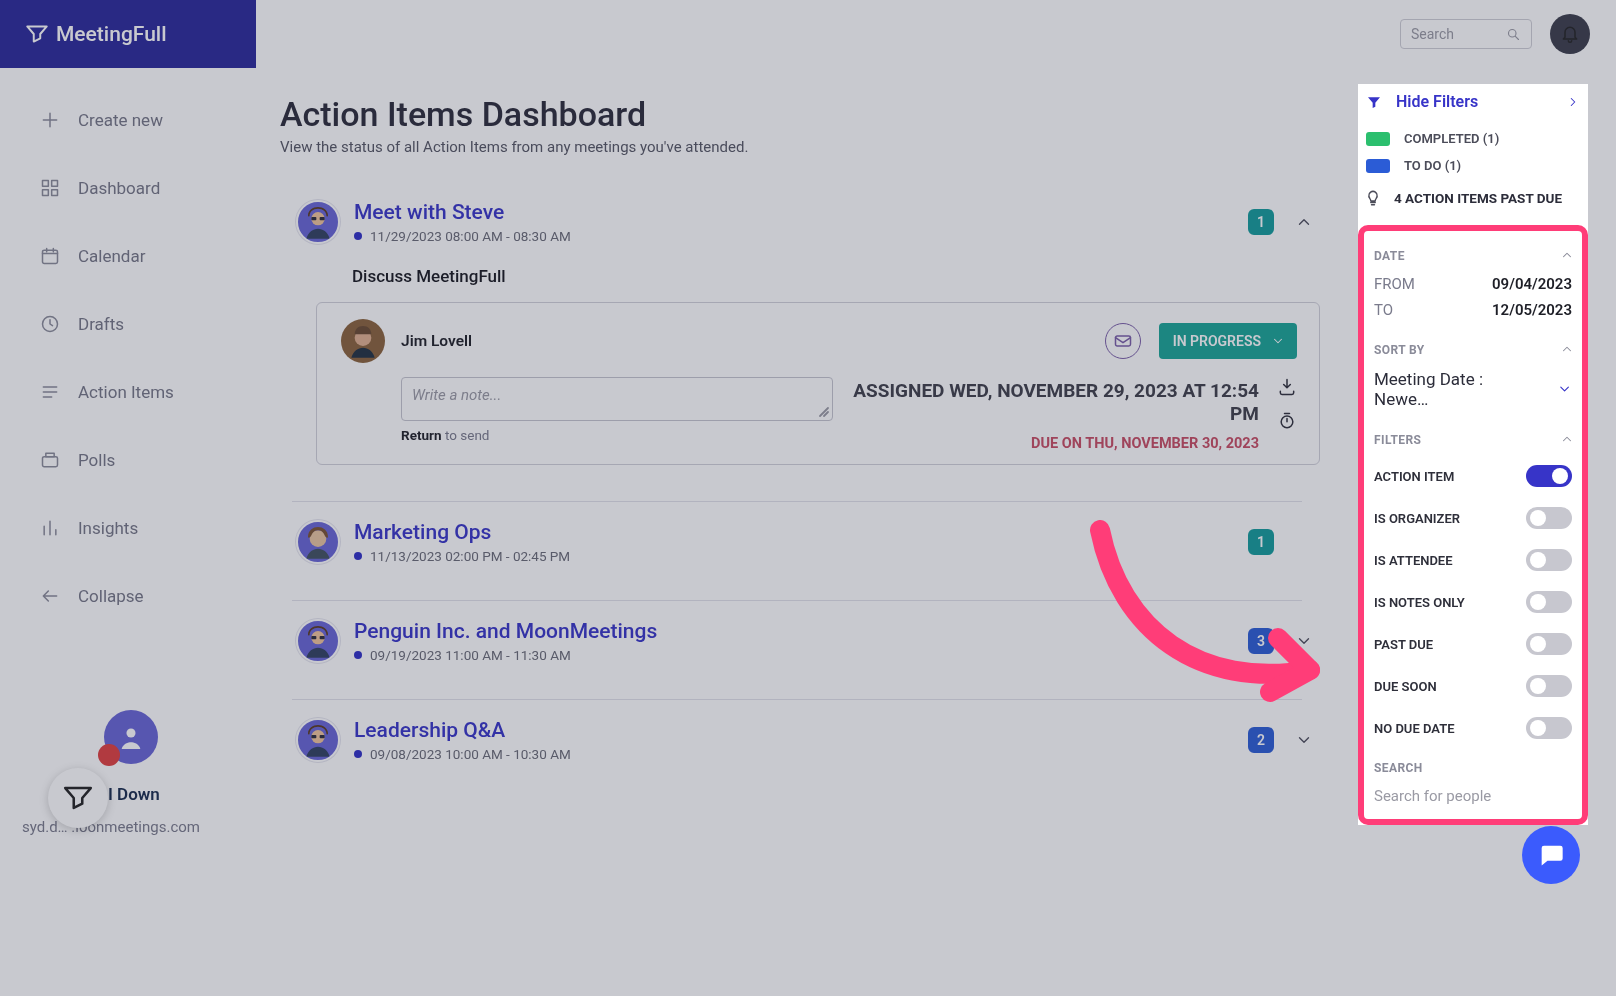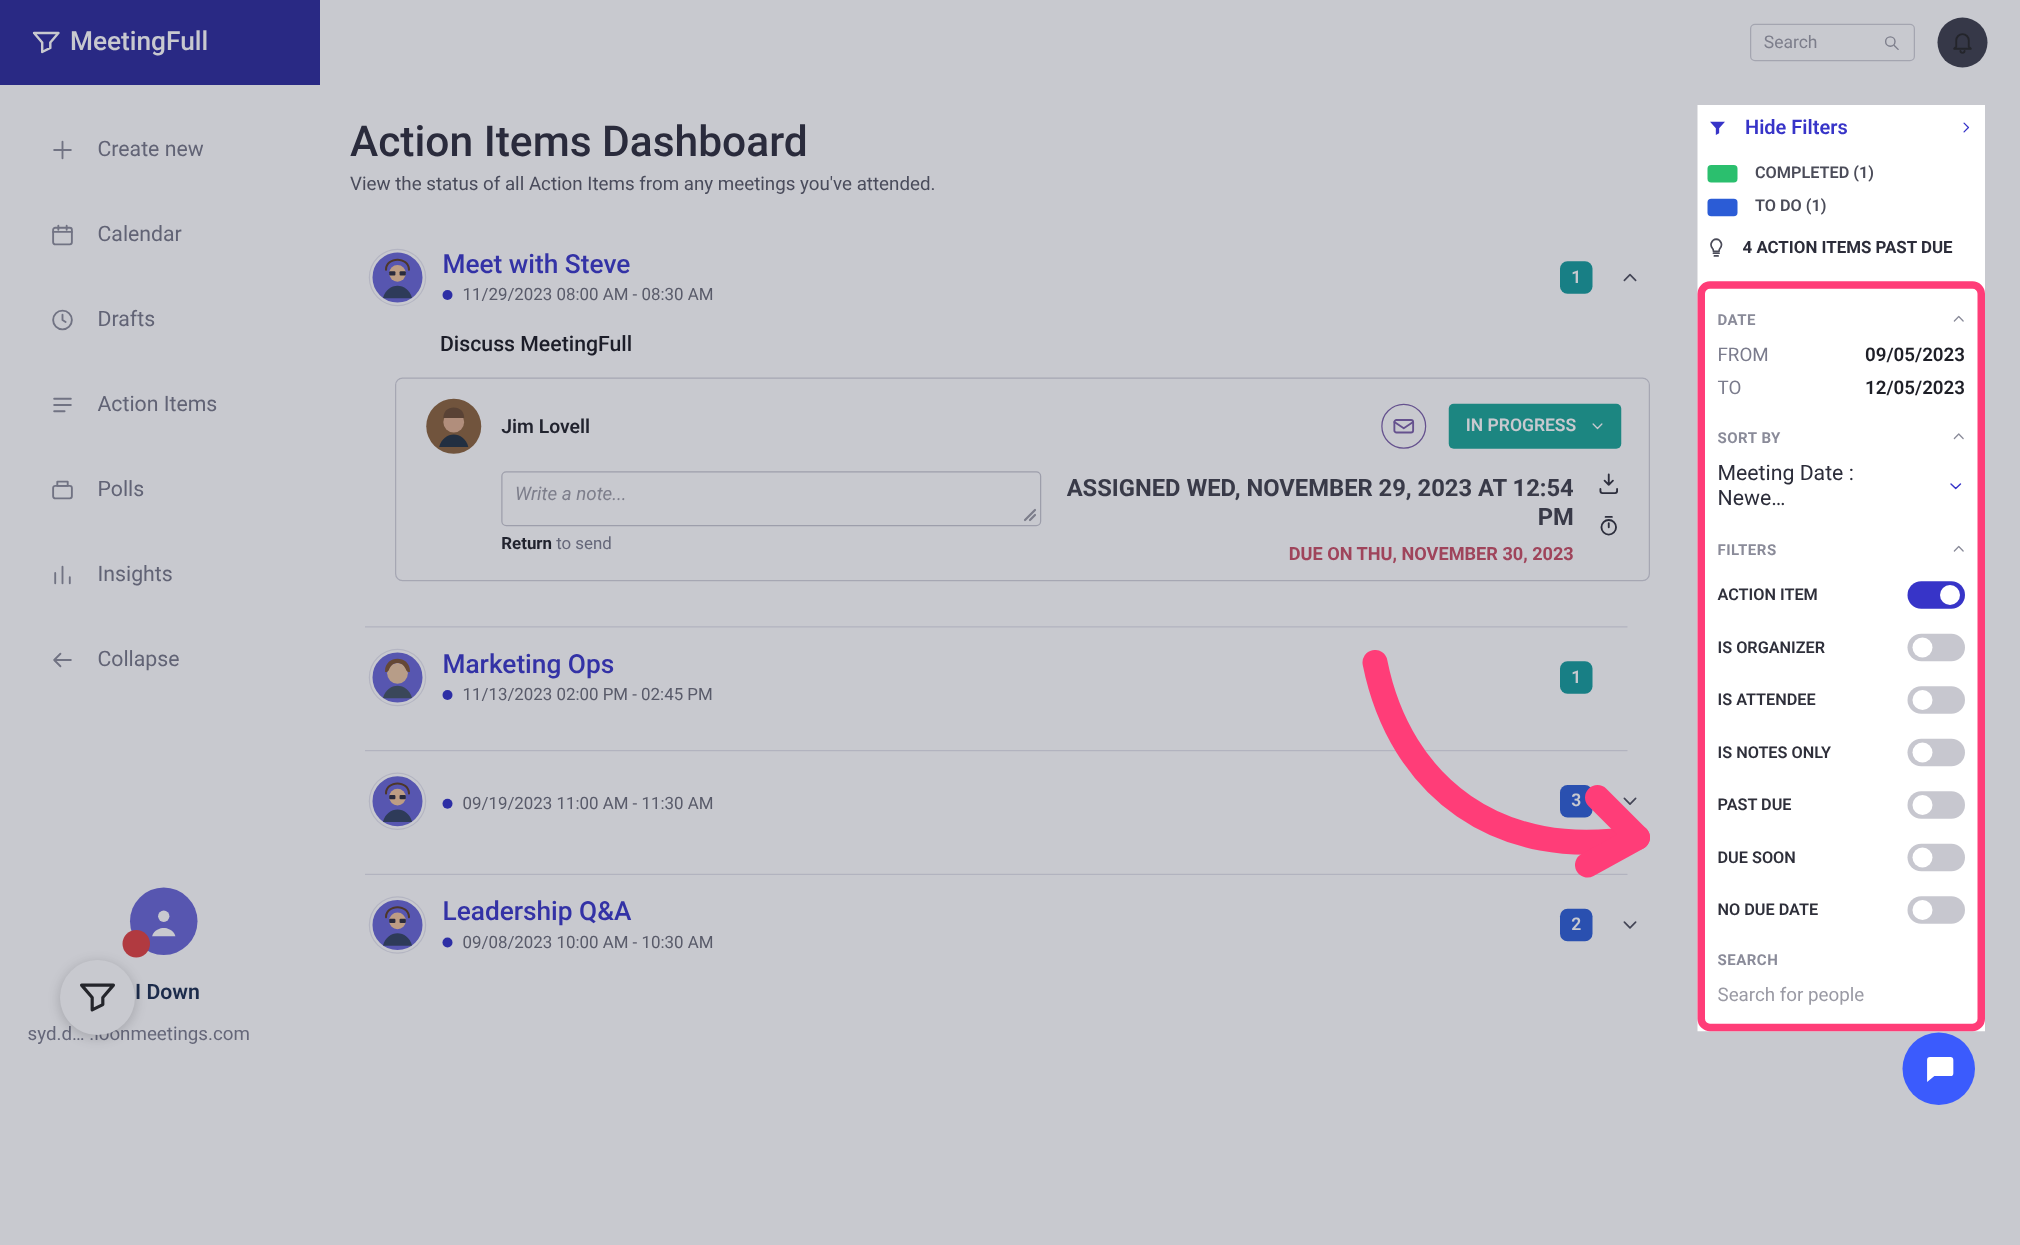--- a/index.html
+++ b/index.html
@@ -131,20 +131,29 @@
     </div>
     <div class="nav">
       <div class="nav-item">
         <svg width="20" height="20" viewBox="0 0 24 24">
             <path class="ico" d="M12 4v16M4 12h16"></path>
           </svg>
         <span>Create new</span>
       </div>
       <div class="nav-item">
         <svg width="20" height="20" viewBox="0 0 24 24">
+            <rect class="ico" x="3" y="3" width="7" height="7"></rect>
+            <rect class="ico" x="14" y="3" width="7" height="7"></rect>
+            <rect class="ico" x="3" y="14" width="7" height="7"></rect>
+            <rect class="ico" x="14" y="14" width="7" height="7"></rect>
+          </svg>
+        <span>Dashboard</span>
+      </div>
+      <div class="nav-item">
+        <svg width="20" height="20" viewBox="0 0 24 24">
             <rect class="ico" x="3" y="5" width="18" height="16" rx="2"></rect>
             <path class="ico" d="M3 9h18M8 3v4M16 3v4"></path>
           </svg>
         <span>Calendar</span>
       </div>
       <div class="nav-item">
         <svg width="20" height="20" viewBox="0 0 24 24">
             <circle class="ico" cx="12" cy="12" r="9"></circle>
             <path class="ico" d="M12 7v5l3 2"></path>
           </svg>
@@ -331,20 +340,21 @@
           <div class="mh-avatar">
               <svg viewBox="0 0 24 24">
                 <circle fill="#f0c49a" cx="12" cy="10" r="4"></circle>
                 <path fill="#5a3a20" d="M6 8c0-3 3-5 6-5s6 2 6 5c0 1-1 1-1 0 0-2-2-4-5-4s-5 2-5 4c0 1-1 1-1 0z"></path>
                 <rect fill="#2a2a3a" x="8" y="9" width="3" height="2" rx=".5"></rect>
                 <rect fill="#2a2a3a" x="13" y="9" width="3" height="2" rx=".5"></rect>
                 <path fill="#304060" d="M5 22c1-4 4-6 7-6s6 2 7 6z"></path>
               </svg>
             </div>
           <div class="mh-body">
+            <div class="mh-title">Penguin Inc. and MoonMeetings</div>
             <div class="mh-meta">
                 <span class="dot"></span>
                 <span class="mh-time">09/19/2023 11:00 AM - 11:30 AM</span>
               </div>
           </div>
           <div class="mh-right">
             <div class="count-badge cb-blue">3</div>
             <div class="chevron">
                 <svg width="18" height="18" viewBox="0 0 24 24">
                   <path class="ico" d="M6 9l6 6 6-6"></path>
@@ -417,21 +427,21 @@
 
     <div class="highlight-box">
       <div class="fsection-head">
           <div class="fsection-title">DATE</div>
           <svg class="sec-chevron" width="14" height="14" viewBox="0 0 24 24">
             <path class="ico" d="M6 15l6-6 6 6"></path>
           </svg>
         </div>
       <div class="date-row">
           <span class="lbl">FROM</span>
-          <span class="val">09/05/2023</span>
+          <span class="val">09/04/2023</span>
         </div>
       <div class="date-row">
           <span class="lbl">TO</span>
           <span class="val">12/05/2023</span>
         </div>
 
       <div class="fsection-head" style="margin-top:10px;">
           <div class="fsection-title">SORT BY</div>
           <svg class="sec-chevron" width="14" height="14" viewBox="0 0 24 24">
             <path class="ico" d="M6 15l6-6 6 6"></path>

